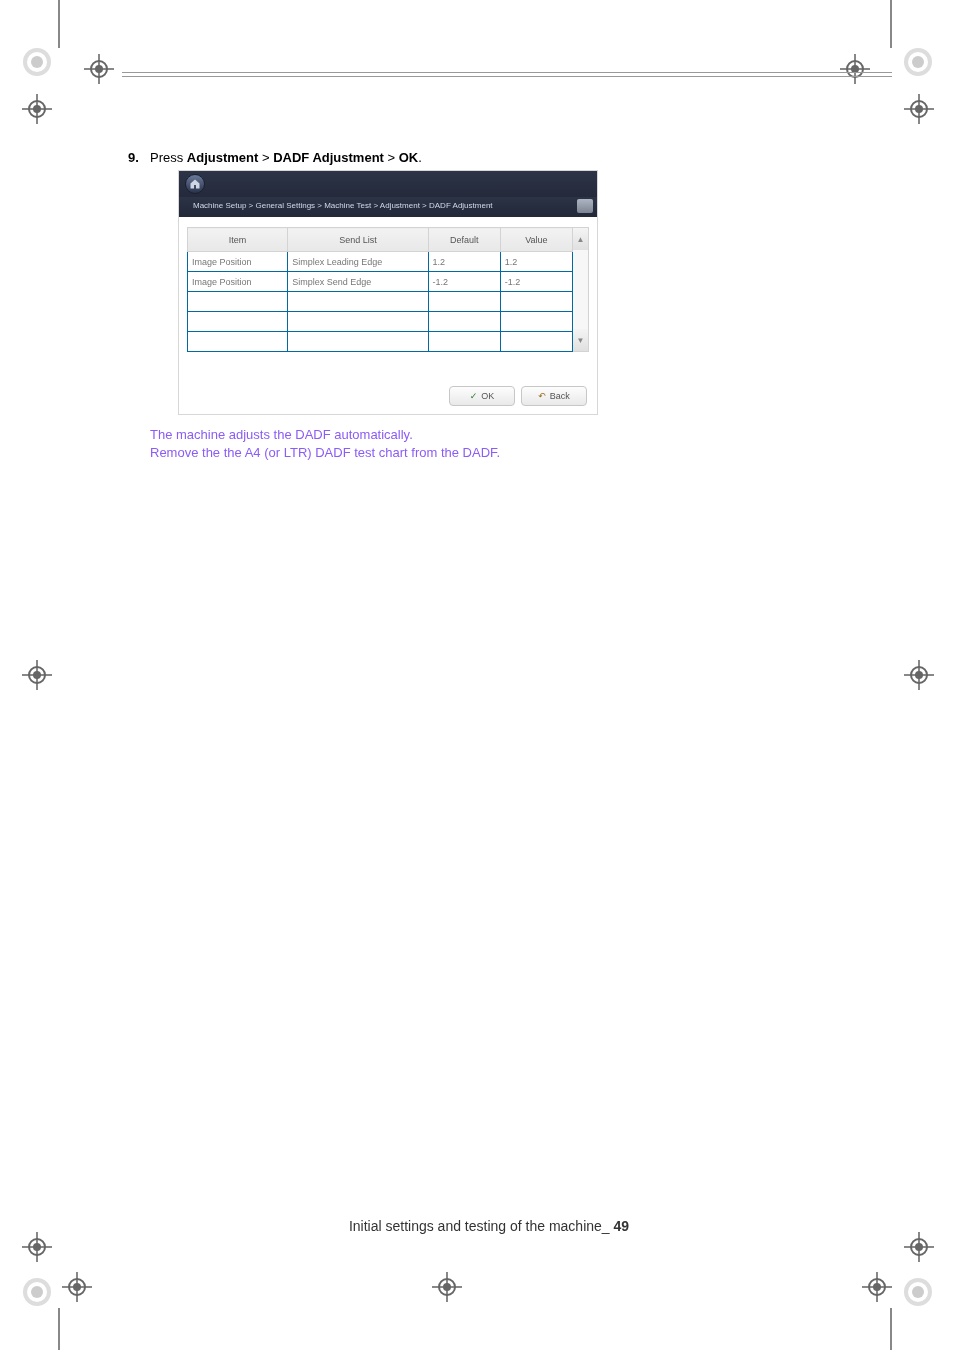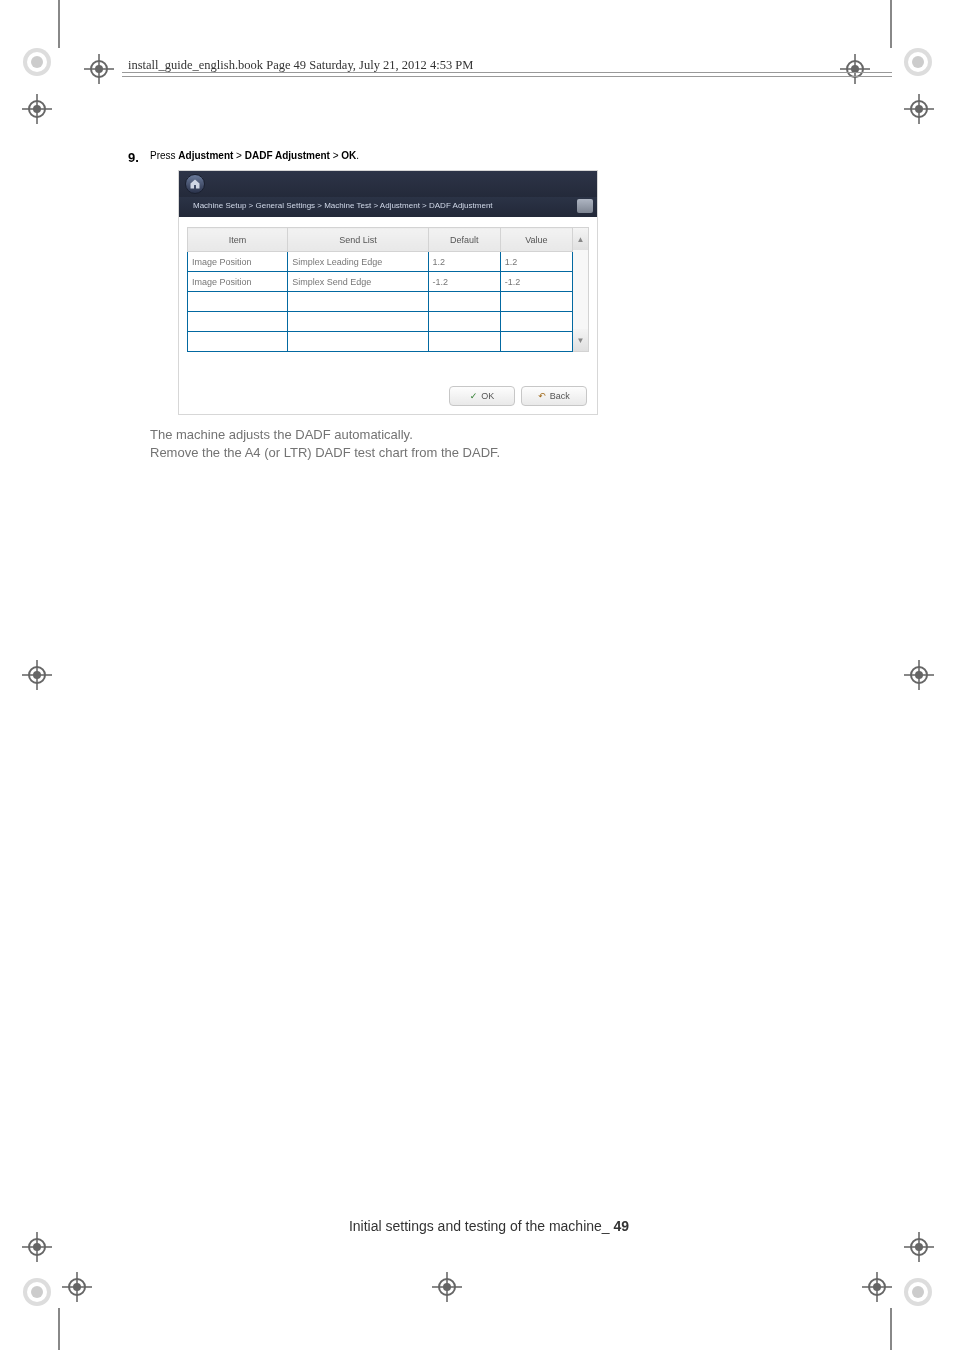--- a/index.html
+++ b/index.html
@@ -12,21 +12,21 @@
   .rline { stroke: #888; stroke-width: 2; }
 
   
   .header-rule { position: absolute; left: 122px; top: 72px; width: 770px; height: 1px; border-top: 1px solid #999; }
   .header-rule2 { position: absolute; left: 122px; top: 76px; width: 770px; height: 1px; border-top: 1px solid #999; }
   .header-text { position: absolute; left: 128px; top: 58px; font-family: "Times New Roman", serif; font-size: 12.5px; color: #333; }
 
   
   .step { position: absolute; left: 128px; top: 150px; width: 740px; }
   .step-num { position: absolute; left: 0; top: 0; font-size: 13px; font-weight: bold; }
-  .step-text { position: absolute; left: 22px; top: 0; font-size: 10px; }
+  .step-text { position: absolute; left: 22px; top: 0; font-size: 13px; }
   .step-text .b { font-weight: bold; }
 
   
   .shot { position: absolute; left: 178px; top: 170px; width: 420px; border: 1px solid #d7d7d7; box-shadow: 0 0 0 1px #eee inset; }
   .shot-top { height: 26px; background: linear-gradient(#2d3448, #242a3a); display: flex; align-items: center; padding-left: 6px; }
   .home-icon { width: 20px; height: 20px; border-radius: 50%; background: linear-gradient(#6a7a9a, #2a324a); display: flex; align-items: center; justify-content: center; border: 1px solid #1a2030; }
   .shot-crumb { height: 20px; background: linear-gradient(#2b3346, #222838); position: relative; }
   .crumb-text { color: #d0d8e8; font-size: 8px; padding: 4px 14px; }
   .crumb-right { position: absolute; right: 4px; top: 2px; width: 16px; height: 14px; background: linear-gradient(#aeb5c2, #7e8592); border-radius: 2px; }
 
@@ -42,21 +42,21 @@
   .tbl tr.empty td { height: 20px; }
 
   .vscroll { width: 16px; margin-left: 0; border: 1px solid #d3d3d3; border-left: none; display: flex; flex-direction: column; justify-content: space-between; }
   .vscroll .btn { height: 22px; background: linear-gradient(#f4f4f4,#e0e0e0); display: flex; align-items:center; justify-content:center; color:#888; font-size:8px;}
   .vscroll .track { flex:1; background:#f7f7f7; }
 
   .shot-footer { display: flex; justify-content: flex-end; gap: 6px; padding: 6px 10px 8px 10px; background: #fff; }
   .shot-btn { width: 66px; height: 20px; border: 1px solid #c7c7c7; border-radius: 4px; background: linear-gradient(#fdfdfd,#e9e9e9); font-size: 9px; color: #555; display: inline-flex; align-items: center; justify-content: center; gap: 4px; }
 
   
-  .body-text { position: absolute; left: 150px; top: 426px; width: 720px; font-size: 13px; line-height: 1.35; color: #737373; }
+  .body-text { position: absolute; left: 150px; top: 426px; width: 720px; font-size: 13px; line-height: 1.35; color: #8b5cf6; }
 
   
   .footer { position: absolute; left: 12px; width: 954px; top: 1218px; text-align: center; font-size: 14px; color: #333; }
   .footer .pg { font-weight: bold; }
 </style>
 </head>
 <body>
 
 <div class="page">
 
@@ -192,21 +192,20 @@
   </div>
   <div class="regmark" style="left:432px; top:1272px;">
     <svg width="30" height="30">
         <line x1="0" y1="15" x2="30" y2="15" class="rline"></line>
         <line x1="15" y1="0" x2="15" y2="30" class="rline"></line>
         <circle cx="15" cy="15" r="8" fill="none" stroke="#666" stroke-width="2"></circle>
         <circle cx="15" cy="15" r="4" fill="#666"></circle>
       </svg>
   </div>
 
-  <div class="header-text">install_guide_english.book  Page 49  Saturday, July 21, 2012  4:53 PM</div>
   <div class="header-rule"></div>
   <div class="header-rule2"></div>
 
   <div class="step">
     <span class="step-num">9.</span>
     <span class="step-text">
       <span>Press </span><span class="b">Adjustment</span><span> &gt; </span><span class="b">DADF Adjustment</span><span> &gt; </span><span class="b">OK</span><span>.</span>
     </span>
   </div>
 

